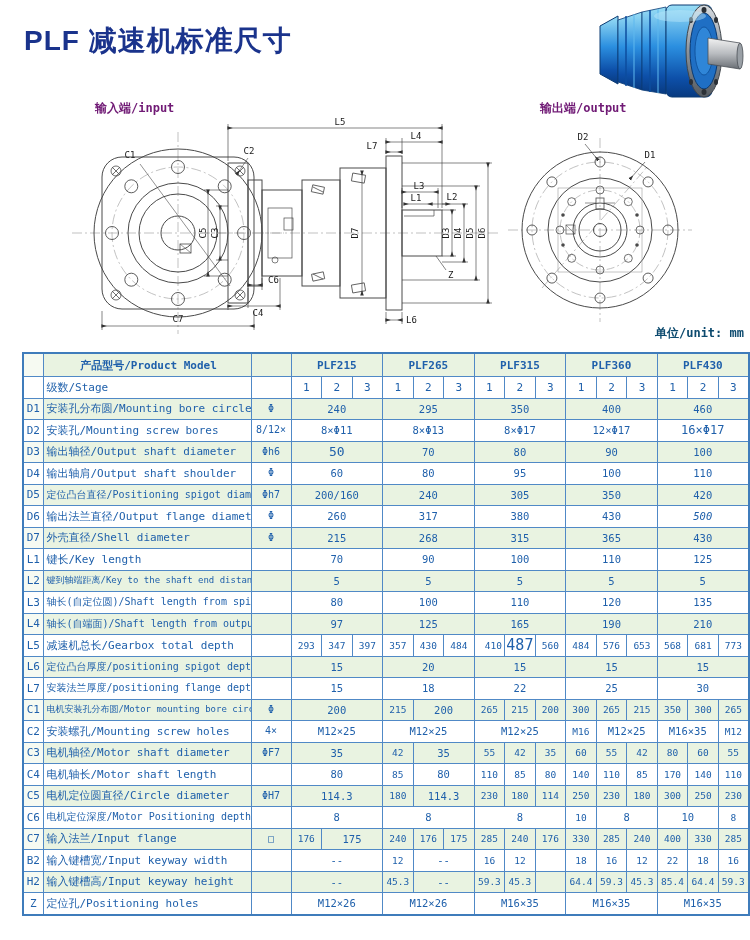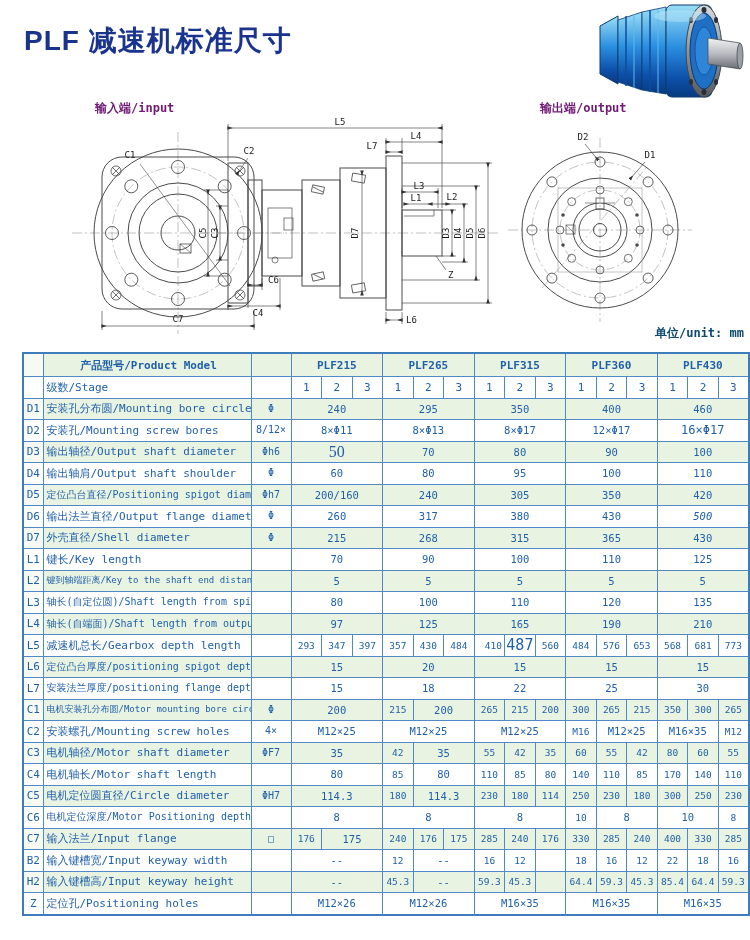--- a/index.html
+++ b/index.html
@@ -356,21 +356,21 @@
           <td colspan="3" class="c-val" style="font-size: 10.5px;">8×Φ11</td>
           <td colspan="3" class="c-val" style="font-size: 10.5px;">8×Φ13</td>
           <td colspan="3" class="c-val" style="font-size: 10.5px;">8×Φ17</td>
           <td colspan="3" class="c-val" style="font-size: 10.5px;">12×Φ17</td>
           <td colspan="3" class="c-val" style="font-size: 12px;">16×Φ17</td>
         </tr>
         <tr class="tint">
           <td class="c-id">D3</td>
           <td class="c-desc" style="font-size: 11px;">输出轴径/Output shaft diameter</td>
           <td class="c-sym">Φh6</td>
-          <td colspan="3" class="c-val" style="font-size: 16px; font-family: Liberation Serif, serif;">50</td>
+          <td colspan="3" class="c-val" style="font-size: 13px;">50</td>
           <td colspan="3" class="c-val" style="font-size: 10.5px;">70</td>
           <td colspan="3" class="c-val" style="font-size: 10.5px;">80</td>
           <td colspan="3" class="c-val" style="font-size: 10.5px;">90</td>
           <td colspan="3" class="c-val" style="font-size: 10.5px;">100</td>
         </tr>
         <tr>
           <td class="c-id">D4</td>
           <td class="c-desc" style="font-size: 11px;">输出轴肩/Output shaft shoulder</td>
           <td class="c-sym">Φ</td>
           <td colspan="3" class="c-val" style="font-size: 10.5px;">60</td>
@@ -444,21 +444,21 @@
           <td class="c-desc" style="font-size: 10px;">轴长(自端面)/Shaft length from output</td>
           <td class="c-sym"></td>
           <td colspan="3" class="c-val" style="font-size: 10.5px;">97</td>
           <td colspan="3" class="c-val" style="font-size: 10.5px;">125</td>
           <td colspan="3" class="c-val" style="font-size: 10.5px;">165</td>
           <td colspan="3" class="c-val" style="font-size: 10.5px;">190</td>
           <td colspan="3" class="c-val" style="font-size: 10.5px;">210</td>
         </tr>
         <tr>
           <td class="c-id">L5</td>
-          <td class="c-desc" style="font-size: 11px;">减速机总长/Gearbox depth length</td>
+          <td class="c-desc" style="font-size: 11px;">减速机总长/Gearbox total depth</td>
           <td class="c-sym"></td>
           <td class="c-val" style="font-size: 9.5px;">293</td>
           <td class="c-val" style="font-size: 9.5px;">347</td>
           <td class="c-val" style="font-size: 9.5px;">397</td>
           <td class="c-val" style="font-size: 9.5px;">357</td>
           <td class="c-val" style="font-size: 9.5px;">430</td>
           <td class="c-val" style="font-size: 9.5px;">484</td>
           <td class="c-val" style="font-size: 9.5px; padding-left: 8px;">410</td>
           <td class="c-val" style="font-size: 15px;">487</td>
           <td class="c-val" style="font-size: 9.5px;">560</td>

